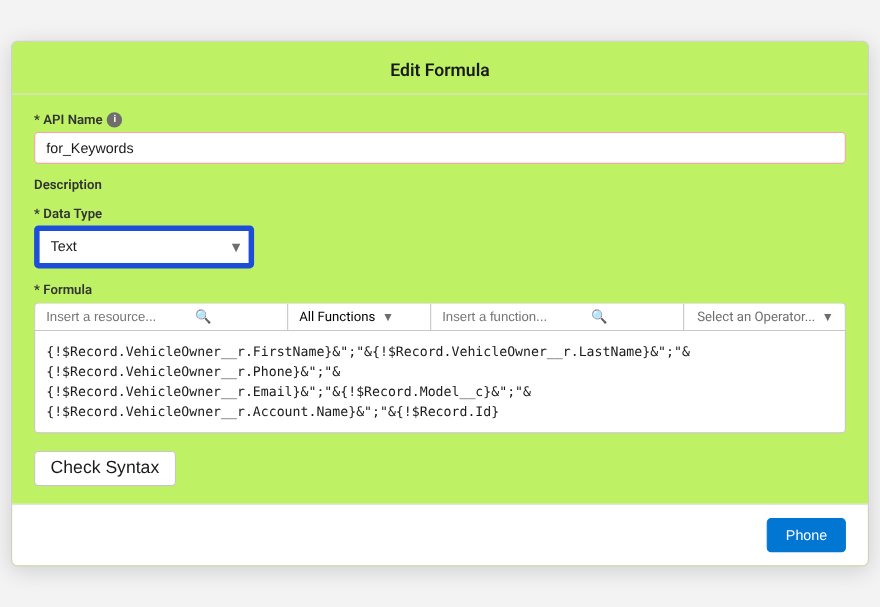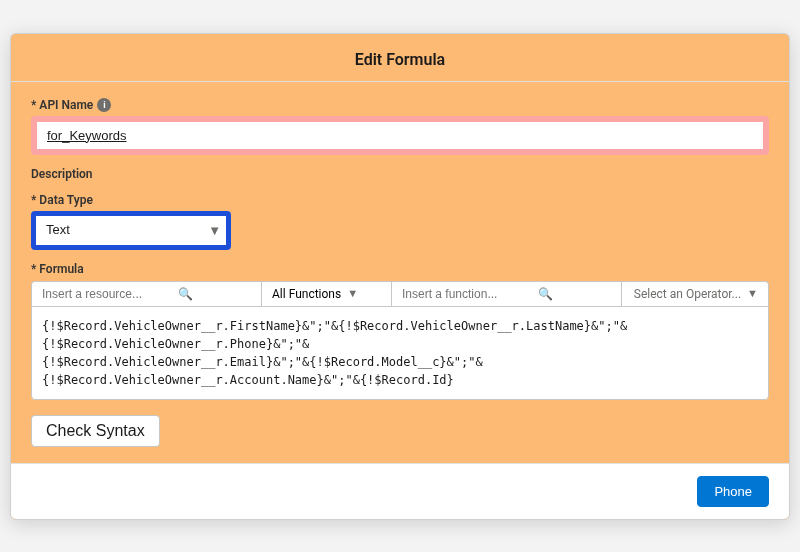--- a/index.html
+++ b/index.html
@@ -7,21 +7,21 @@
       font-family: -apple-system, BlinkMacSystemFont, "Segoe UI", Roboto, sans-serif;
       font-size: 13px;
       background: #f3f3f3;
       display: flex;
       align-items: center;
       justify-content: center;
       min-height: 100vh;
       padding: 10px;
     }
     .dialog {
-      background: #fdba74;
+      background: #bef264;
       border: 1px solid #d0d0d0;
       border-radius: 6px;
       width: 780px;
       box-shadow: 0 4px 20px rgba(0,0,0,0.15);
       overflow: hidden;
     }
     .dialog-header {
       text-align: center;
       padding: 16px 20px 12px;
       border-bottom: 1px solid #e0e0e0;
@@ -52,27 +52,26 @@
       height: 14px;
       border-radius: 50%;
       background: #706e6b;
       color: #fff;
       font-size: 9px;
       font-weight: bold;
       cursor: pointer;
     }
     .text-input {
       width: 100%;
-      border: 6px solid #fca5a5;
+      border: 1px solid #fca5a5;
       border-radius: 4px;
       padding: 6px 10px;
       font-size: 13px;
       color: #1a1a1a;
       outline: none;
-      text-decoration: underline;
     }
     textarea.text-input {
       resize: vertical;
       min-height: 60px;
     }
     .select-wrapper {
       position: relative;
       display: inline-block;
       width: 200px;
     }

